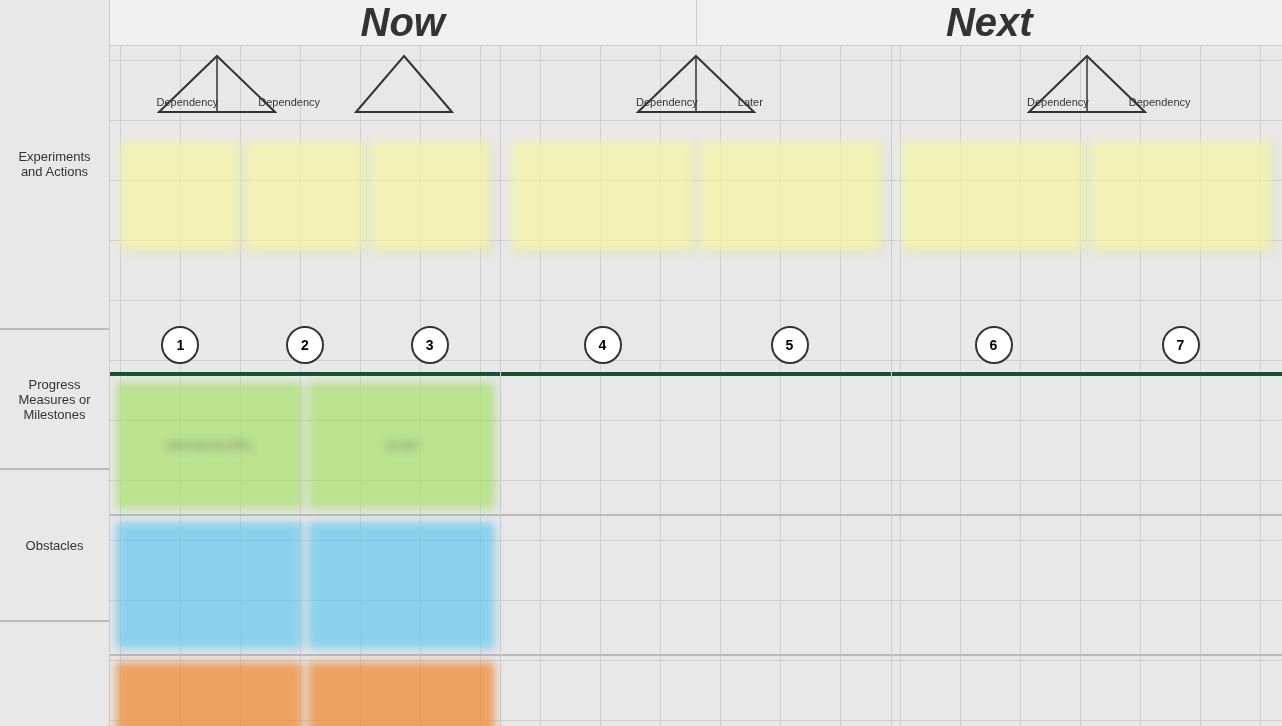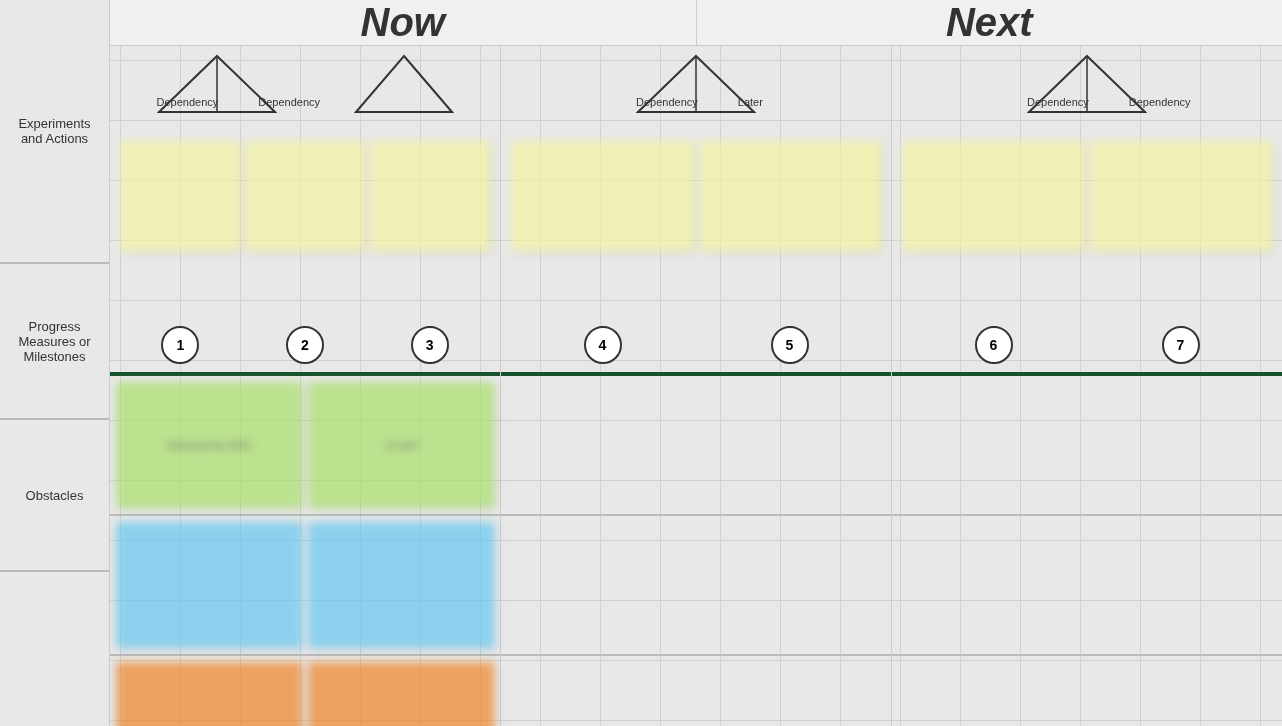--- a/index.html
+++ b/index.html
@@ -45,24 +45,24 @@
       justify-content: center;
       text-align: center;
       font-size: 13px;
       color: #333;
       padding: 8px;
       border-bottom: 2px solid #bbb;
       position: relative;
     }
 
     .label-cell-experiments {
-      height: 264px;
+      height: 330px;
     }
     .label-cell-measures {
-      height: 156px;
+      height: 140px;
     }
     .label-cell-owners {
       height: 140px;
     }
     .label-cell-obstacles {
       height: 152px;
     }
 
     
     .main-content {

